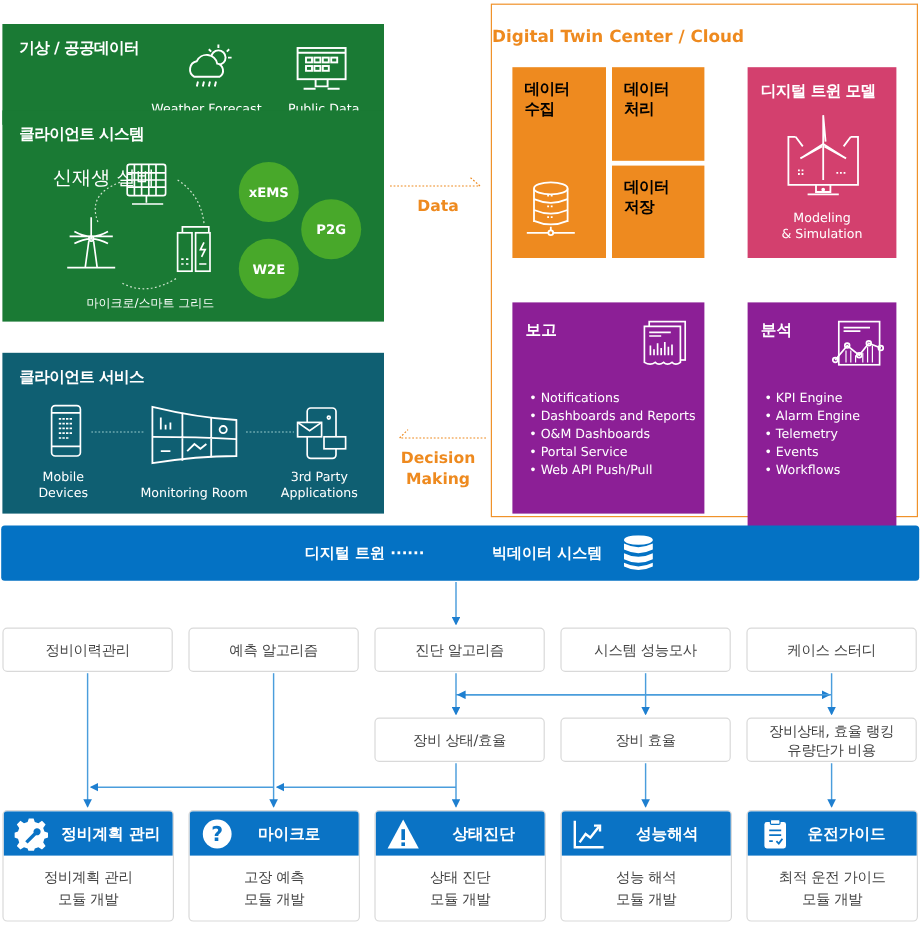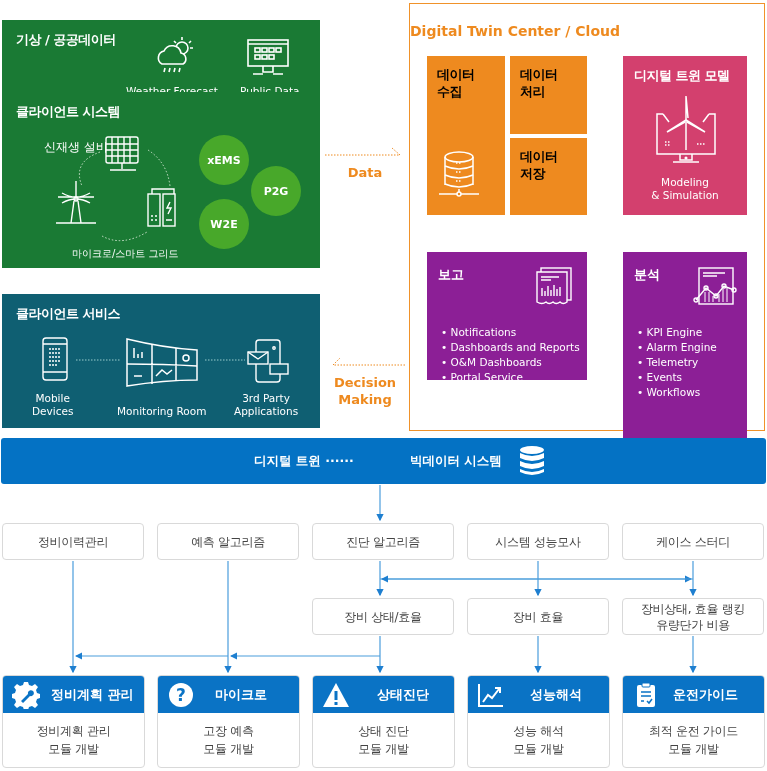--- a/index.html
+++ b/index.html
@@ -50,21 +50,21 @@
     <rect x="10" y="17" width="5" height="4"></rect>
       <rect x="17" y="17" width="5" height="4"></rect>
       <rect x="24" y="17" width="5" height="4"></rect>
     <path d="M18 28v6h10v-6M8 36h10M28 36h10"></path>
   </svg>
   <div class="icon-cap" style="left:238px;top:65px;">Public Data</div>
 </div>
 
 <div class="abs panel-green" style="left:2px;top:92px;width:318px;height:176px;">
   <div class="ptitle">클라이언트 시스템</div>
-  <div class="icon-cap" style="left:42px;top:49px;font-size:12px;">신재생 설비</div>
+  <div class="icon-cap" style="left:42px;top:49px;font-size:16px;">신재생 설비</div>
   <svg class="abs" style="left:100px;top:43px;width:42px;height:40px;" viewBox="0 0 42 40" fill="none" stroke="#fff" stroke-width="1.4">
     <rect x="4" y="2" width="32" height="26" rx="2"></rect>
     <path d="M4 9h32M4 15h32M4 21h32M10 2v26M16 2v26M22 2v26M28 2v26"></path>
     <path d="M20 28v6M8 35h26"></path>
   </svg>
   <svg class="abs" style="left:50px;top:85px;width:50px;height:52px;" viewBox="0 0 50 52" fill="none" stroke="#fff" stroke-width="1.4">
     <path d="M24 4v18M10 16q14 8 28 0M10 26q14-8 28 0M6 20q18 0 36 0"></path>
     <circle cx="24" cy="22" r="2"></circle>
     <path d="M22 24l-3 22M26 24l3 22M4 46h40"></path>
   </svg>
@@ -171,21 +171,21 @@
     <path d="M33 28v30"></path>
     <path d="M10 22l6 8M56 22l-6 8"></path>
     <path d="M12 50h6M12 53h6M44 52h8" stroke-dasharray="1.5 1.5"></path>
   </svg>
   <div class="icon-cap" style="left:0;right:0;top:120px;">
     <span>Modeling</span><br>
     <span>&amp; Simulation</span>
   </div>
 </div>
 
-<div class="pbox" style="left:427px;top:252px;width:160px;height:128px;">
+<div class="pbox" style="left:427px;top:252px;width:160px;height:176px;">
   <div class="ttl">보고</div>
   <svg class="abs" style="left:106px;top:14px;width:42px;height:42px;" viewBox="0 0 42 42" fill="none" stroke="#fff" stroke-width="1.4">
     <rect x="8" y="2" width="30" height="32"></rect>
     <path d="M4 6h30v30q-4 3-7 0q-4 3-7 0q-4 3-7 0q-4 3-9 0z" fill="#8c1f96"></path>
     <path d="M8 11h18M8 14h10"></path>
     <path d="M9 30V22M12 30V25M15 30V20M18 30V24M21 30V19M24 30V23M27 30V21"></path>
   </svg>
   <ul>
     <li>Notifications</li>
     <li>Dashboards and Reports</li>

